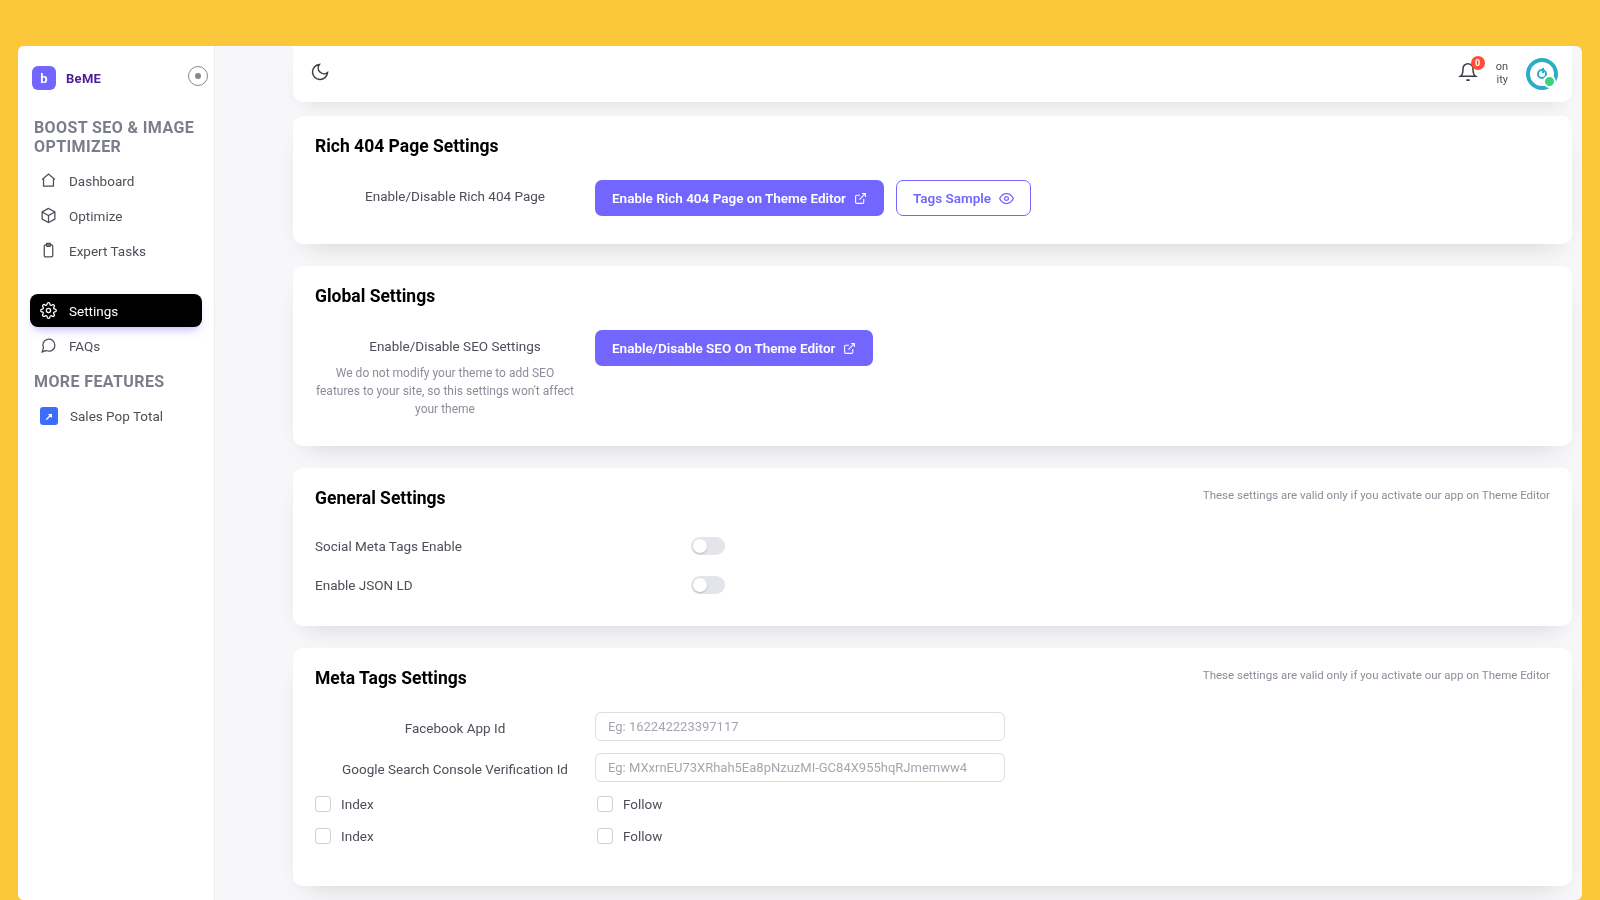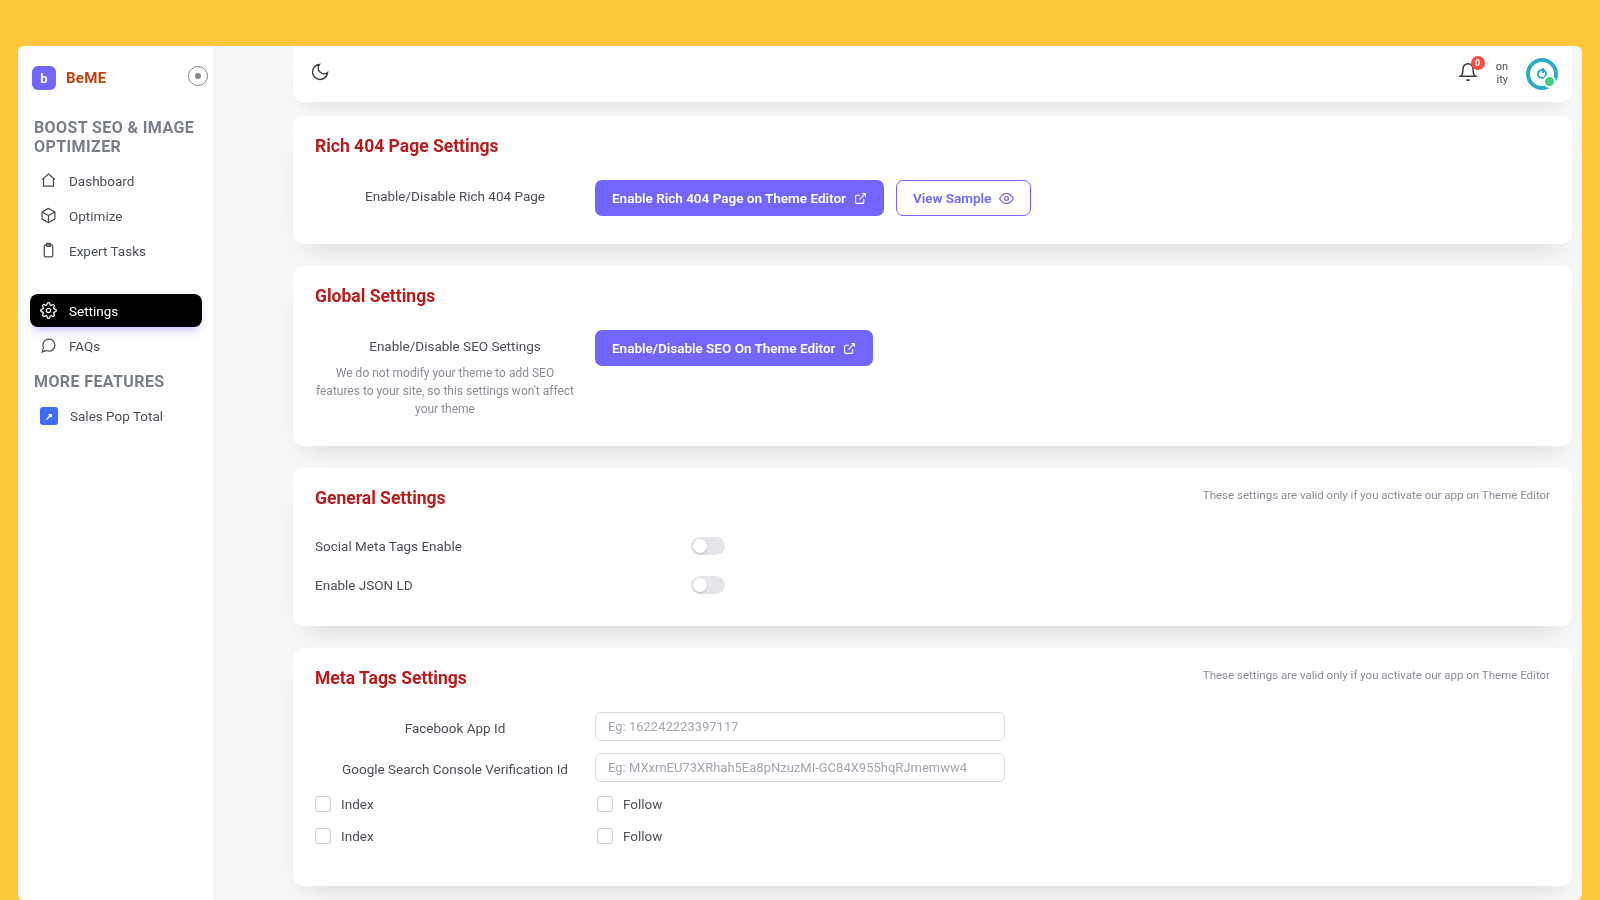--- a/index.html
+++ b/index.html
@@ -3,21 +3,21 @@
   <meta charset="utf-8">
   <style>
     * { box-sizing: border-box; margin: 0; padding: 0; font-family: -apple-system, BlinkMacSystemFont, 'Segoe UI', Roboto, Helvetica, Arial, sans-serif; }
     body { background: #fcc73b; width: 1600px; height: 900px; overflow: hidden; padding: 46px 18px 0 18px;}
     .app-window { background: #f7f7f9; width: 100%; height: 100%; border-radius: 6px; display: flex; overflow: hidden; position: relative; }
     
     
     .sidebar { width: 197px; background: #ffffff; padding: 16px 12px; flex-shrink: 0; border-right: 1px solid #eee; position: relative;}
     .brand { display: flex; align-items: center; gap: 10px; padding: 4px 2px 18px 2px; position:relative;}
     .brand-badge { width: 24px; height: 24px; border-radius: 6px; background: #7366ff; display:flex; align-items:center; justify-content:center; color:#fff; font-weight:700; font-size:13px; transform:rotate(0deg);}
-    .brand-name { color:#c2410c; font-weight:700; font-size:15px; letter-spacing:0.3px;}
+    .brand-name { color:#4c1d95; font-weight:700; font-size:13px; letter-spacing:0.3px;}
     .collapse-btn { position:absolute; right:-6px; top:4px; width:20px; height:20px; border:1.5px solid #888; border-radius:50%; display:flex; align-items:center; justify-content:center; background:#fff;}
     .collapse-btn::after{ content:""; width:6px; height:6px; border-radius:50%; background:#888;}
     .section-label { font-size:16px; font-weight:700; letter-spacing:0.4px; color:#7a7e8a; margin: 10px 4px 8px 4px;}
     .nav-item { display:flex; align-items:center; gap:12px; padding:8px 10px; border-radius:8px; color:#4b4f57; font-size:13.5px; cursor:pointer; margin-bottom:2px;}
     .nav-item.active { background:#000000; color:#fff; box-shadow: inset 0 0 0 rgba(0,0,0,0), 0 6px 10px -4px rgba(115,102,255,0.5); margin-top: 27px;}
     .nav-icon { width:17px; height:17px; display:inline-block; }
     .nav-icon svg { width:100%; height:100%; stroke: currentColor; fill:none; stroke-width:1.8; }
     .mf-icon { width:18px; height:18px; border-radius:3px; background:#3d6dff; display:inline-flex; align-items:center; justify-content:center; color:#fff; font-size:10px; font-weight:700;}
 
     
@@ -34,21 +34,21 @@
     .user-meta { text-align:right; color:#4b4f57; font-size:11px; line-height:1.15; overflow:hidden; max-width:20px;}
     .avatar { width:32px; height:32px; border-radius:50%; background: conic-gradient(#2dacc7 0 360deg); border:3px solid #2dacc7; position:relative; display:flex; align-items:center; justify-content:center;}
     .avatar::before{content:""; width:24px; height:24px; border-radius:50%; background:#fff;}
     .avatar::after{ content:""; position:absolute; right:-1px; bottom:-1px; width:9px; height:9px; border-radius:50%; background:#3bd17d; border:2px solid #fff;}
     .power{ position:absolute; width:10px; height:10px; border:2px solid #2dacc7; border-radius:50%;}
     .power::after{content:""; position:absolute; top:-3px; left:3px; width:2px; height:5px; background:#2dacc7;}
 
     
     .card { background:#fff; border-radius:10px; padding: 20px 22px 22px 22px; margin-bottom:22px; box-shadow: 0 12px 26px -14px rgba(0,0,0,0.18);}
     .card-head { display:flex; justify-content:space-between; align-items:flex-start; margin-bottom:18px;}
-    .card-title { font-size:17.5px; font-weight:700; color:#b91c1c;text-align:center;}
+    .card-title { font-size:17.5px; font-weight:700; color:#000000;text-align:center;}
     .card-note { font-size:11.5px; color:#8a8e98;}
     
     .field-row { display:flex; align-items:flex-start; padding: 6px 0;}
     .field-label-col { width: 280px; flex-shrink:0; padding-top:8px;text-align:center;}
     .field-label { font-size:13.5px; color:#4b4f57;}
     .field-sublabel { font-size:12px; color:#8a8e98; margin-top:10px; line-height:1.5; max-width:260px;}
     .field-control-col { flex:1; display:flex; align-items:center; gap:12px;}
     
     .btn { display:inline-flex; align-items:center; gap:8px; padding: 9px 16px; border-radius:7px; font-size:13.5px; font-weight:600; cursor:pointer; border:1px solid transparent;}
     .btn-primary { background:#7366ff; color:#fff;}
@@ -169,21 +169,21 @@
           <div class="field-control-col">
             <span class="btn btn-primary">
               <span>Enable Rich 404 Page on Theme Editor</span>
               <span class="ext-icon"><svg viewBox="0 0 24 24">
                     <path d="M18 13v6a2 2 0 0 1-2 2H5a2 2 0 0 1-2-2V8a2 2 0 0 1 2-2h6"></path>
                     <path d="M15 3h6v6"></path>
                     <path d="M10 14 21 3"></path>
                   </svg></span>
             </span>
             <span class="btn btn-outline">
-              <span>View Sample</span>
+              <span>Tags Sample</span>
               <span class="eye-icon"><svg viewBox="0 0 24 24">
                     <path d="M1 12s4-8 11-8 11 8 11 8-4 8-11 8S1 12 1 12z"></path>
                     <circle cx="12" cy="12" r="3"></circle>
                   </svg></span>
             </span>
           </div>
         </div>
       </div>
 
       <div class="card">

